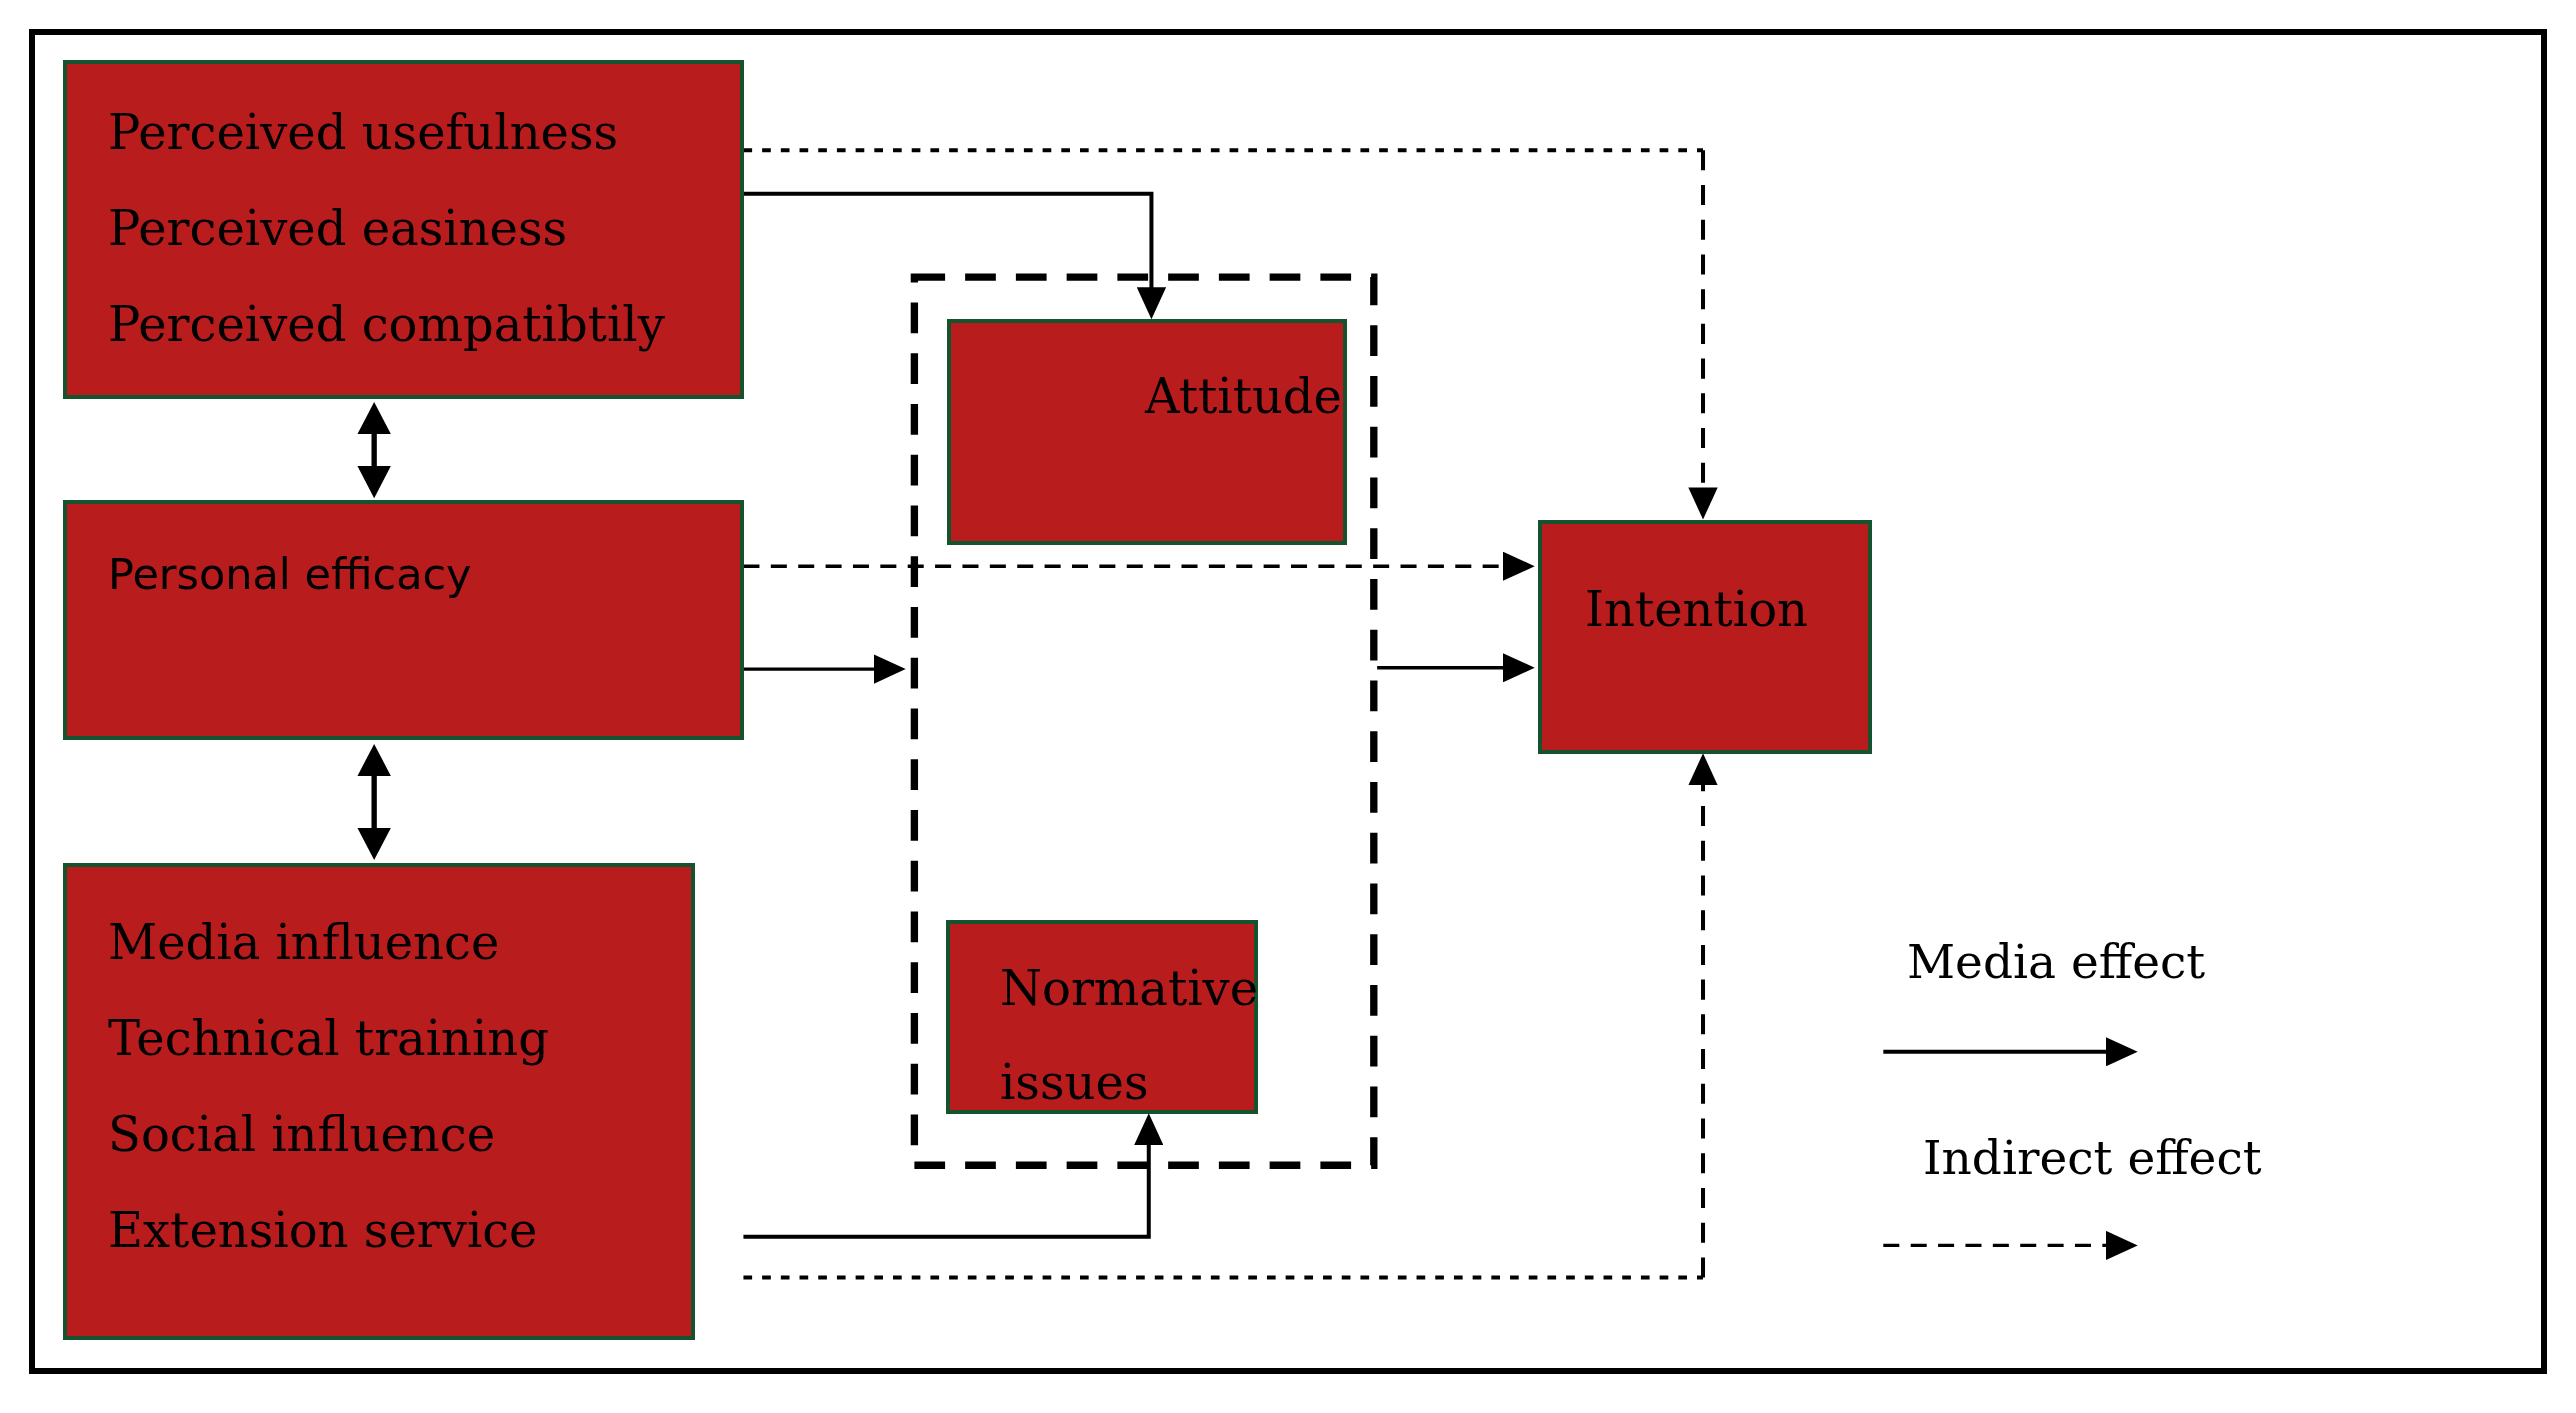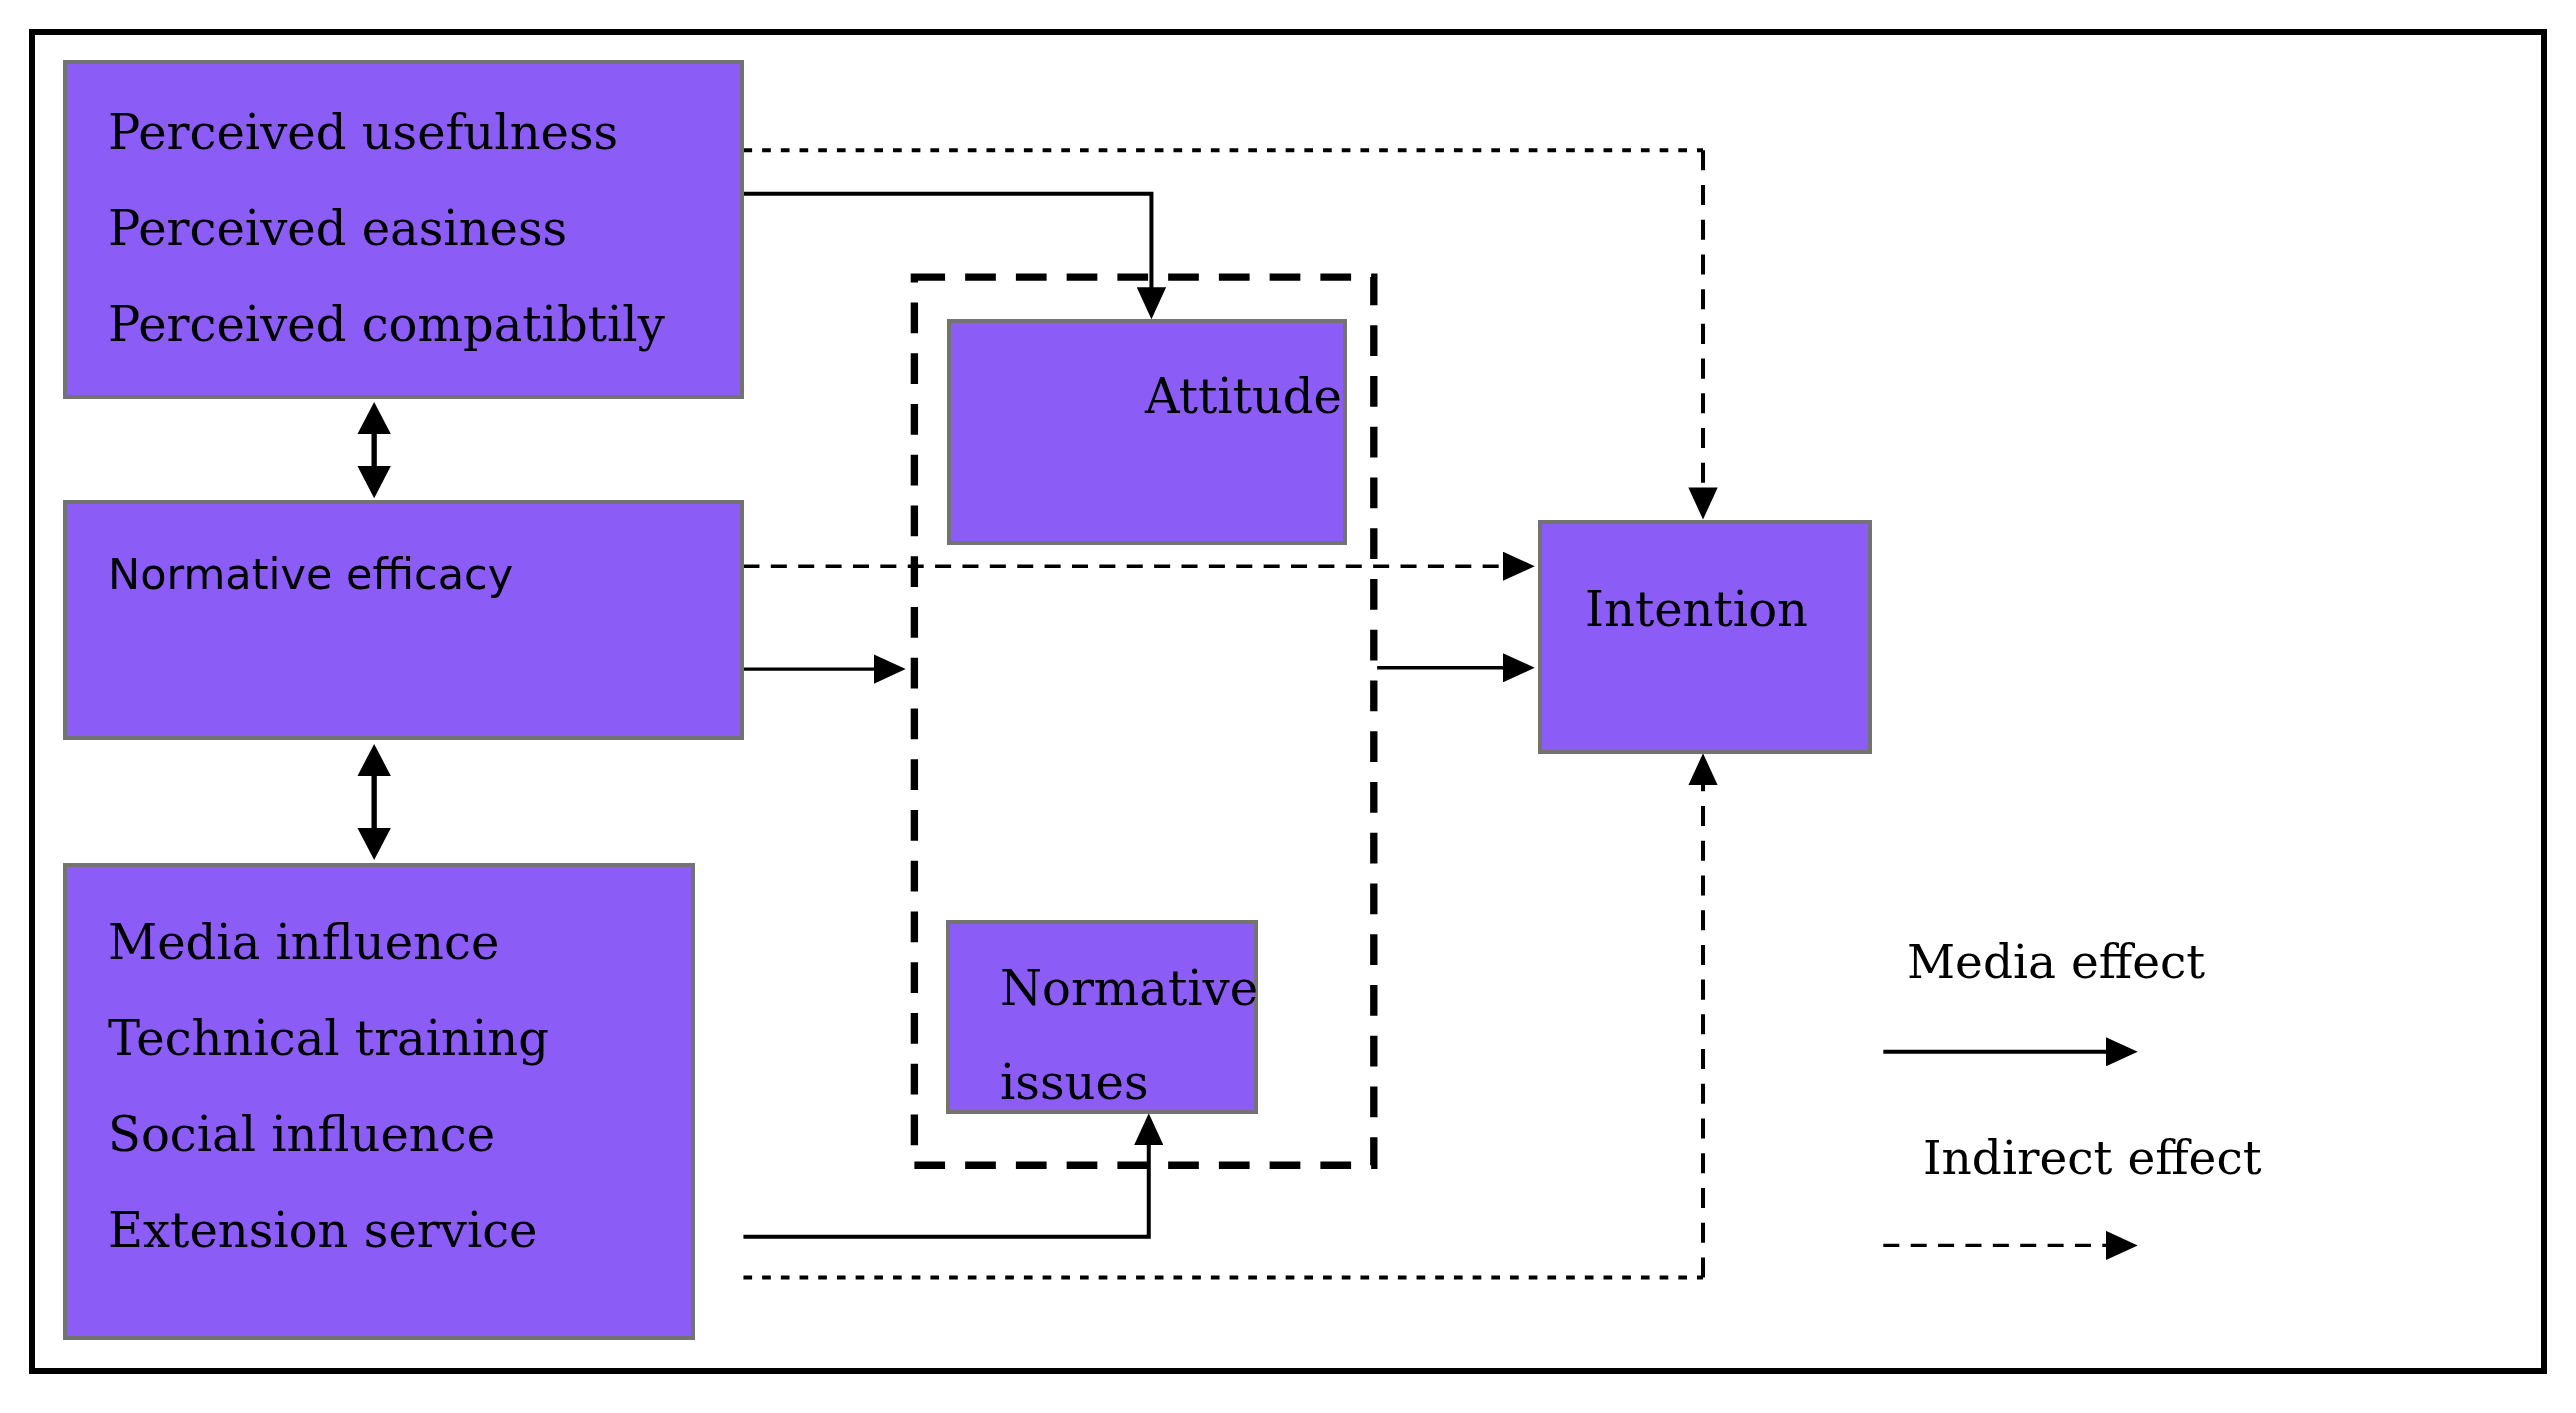--- a/index.html
+++ b/index.html
@@ -5,21 +5,21 @@
   html,body{margin:0;padding:0;background:#ffffff;}
   #canvas{
     position:relative;width:2576px;height:1413px;background:#ffffff;
     font-family:"DejaVu Serif","Liberation Serif",serif;color:#000;overflow:hidden;
   }
   .outer-border{
     position:absolute;left:29px;top:29px;width:2518px;height:1345px;
     border:6px solid #000;box-sizing:border-box;
   }
   .box{
-    position:absolute;box-sizing:border-box;border:4px solid #737373;background:#8b5cf6;
+    position:absolute;box-sizing:border-box;border:4px solid #14532d;background:#b91c1c;
     font-size:48px;line-height:96px;white-space:nowrap;
   }
   .box .bline{height:96px;}
   .sans{font-family:"DejaVu Sans","Liberation Sans",sans-serif;font-size:43px;}
   
   #box-tl{left:63px;top:60px;width:681px;height:339px;padding:20px 6.7px 0 41px;}
   #box-ml{left:63px;top:500px;width:681px;height:240px;padding:22px 6.7px 0 41px;}
   #box-bl{left:63px;top:863px;width:632px;height:477px;padding:27px 6.7px 0 41px;}
   
   #box-attitude{left:947px;top:319px;width:400px;height:226px;padding:25px 1px 0 43px;text-align:right;}
@@ -79,21 +79,21 @@
     <line x1="2820" y1="1865" x2="3155" y2="1865" class="stroke" stroke-width="5" stroke-dasharray="24 17" marker-end="url(#ah)"></line>
   </svg>
 
   <div class="box" id="box-tl">
     <div class="bline">Perceived usefulness</div>
     <div class="bline">Perceived easiness</div>
     <div class="bline">Perceived compatibtily</div>
   </div>
 
   <div class="box sans" id="box-ml">
-    <div class="bline">Normative efficacy</div>
+    <div class="bline">Personal efficacy</div>
   </div>
 
   <div class="box" id="box-bl">
     <div class="bline">Media influence</div>
     <div class="bline">Technical training</div>
     <div class="bline">Social influence</div>
     <div class="bline">Extension service</div>
   </div>
 
   <div class="box" id="box-attitude">

